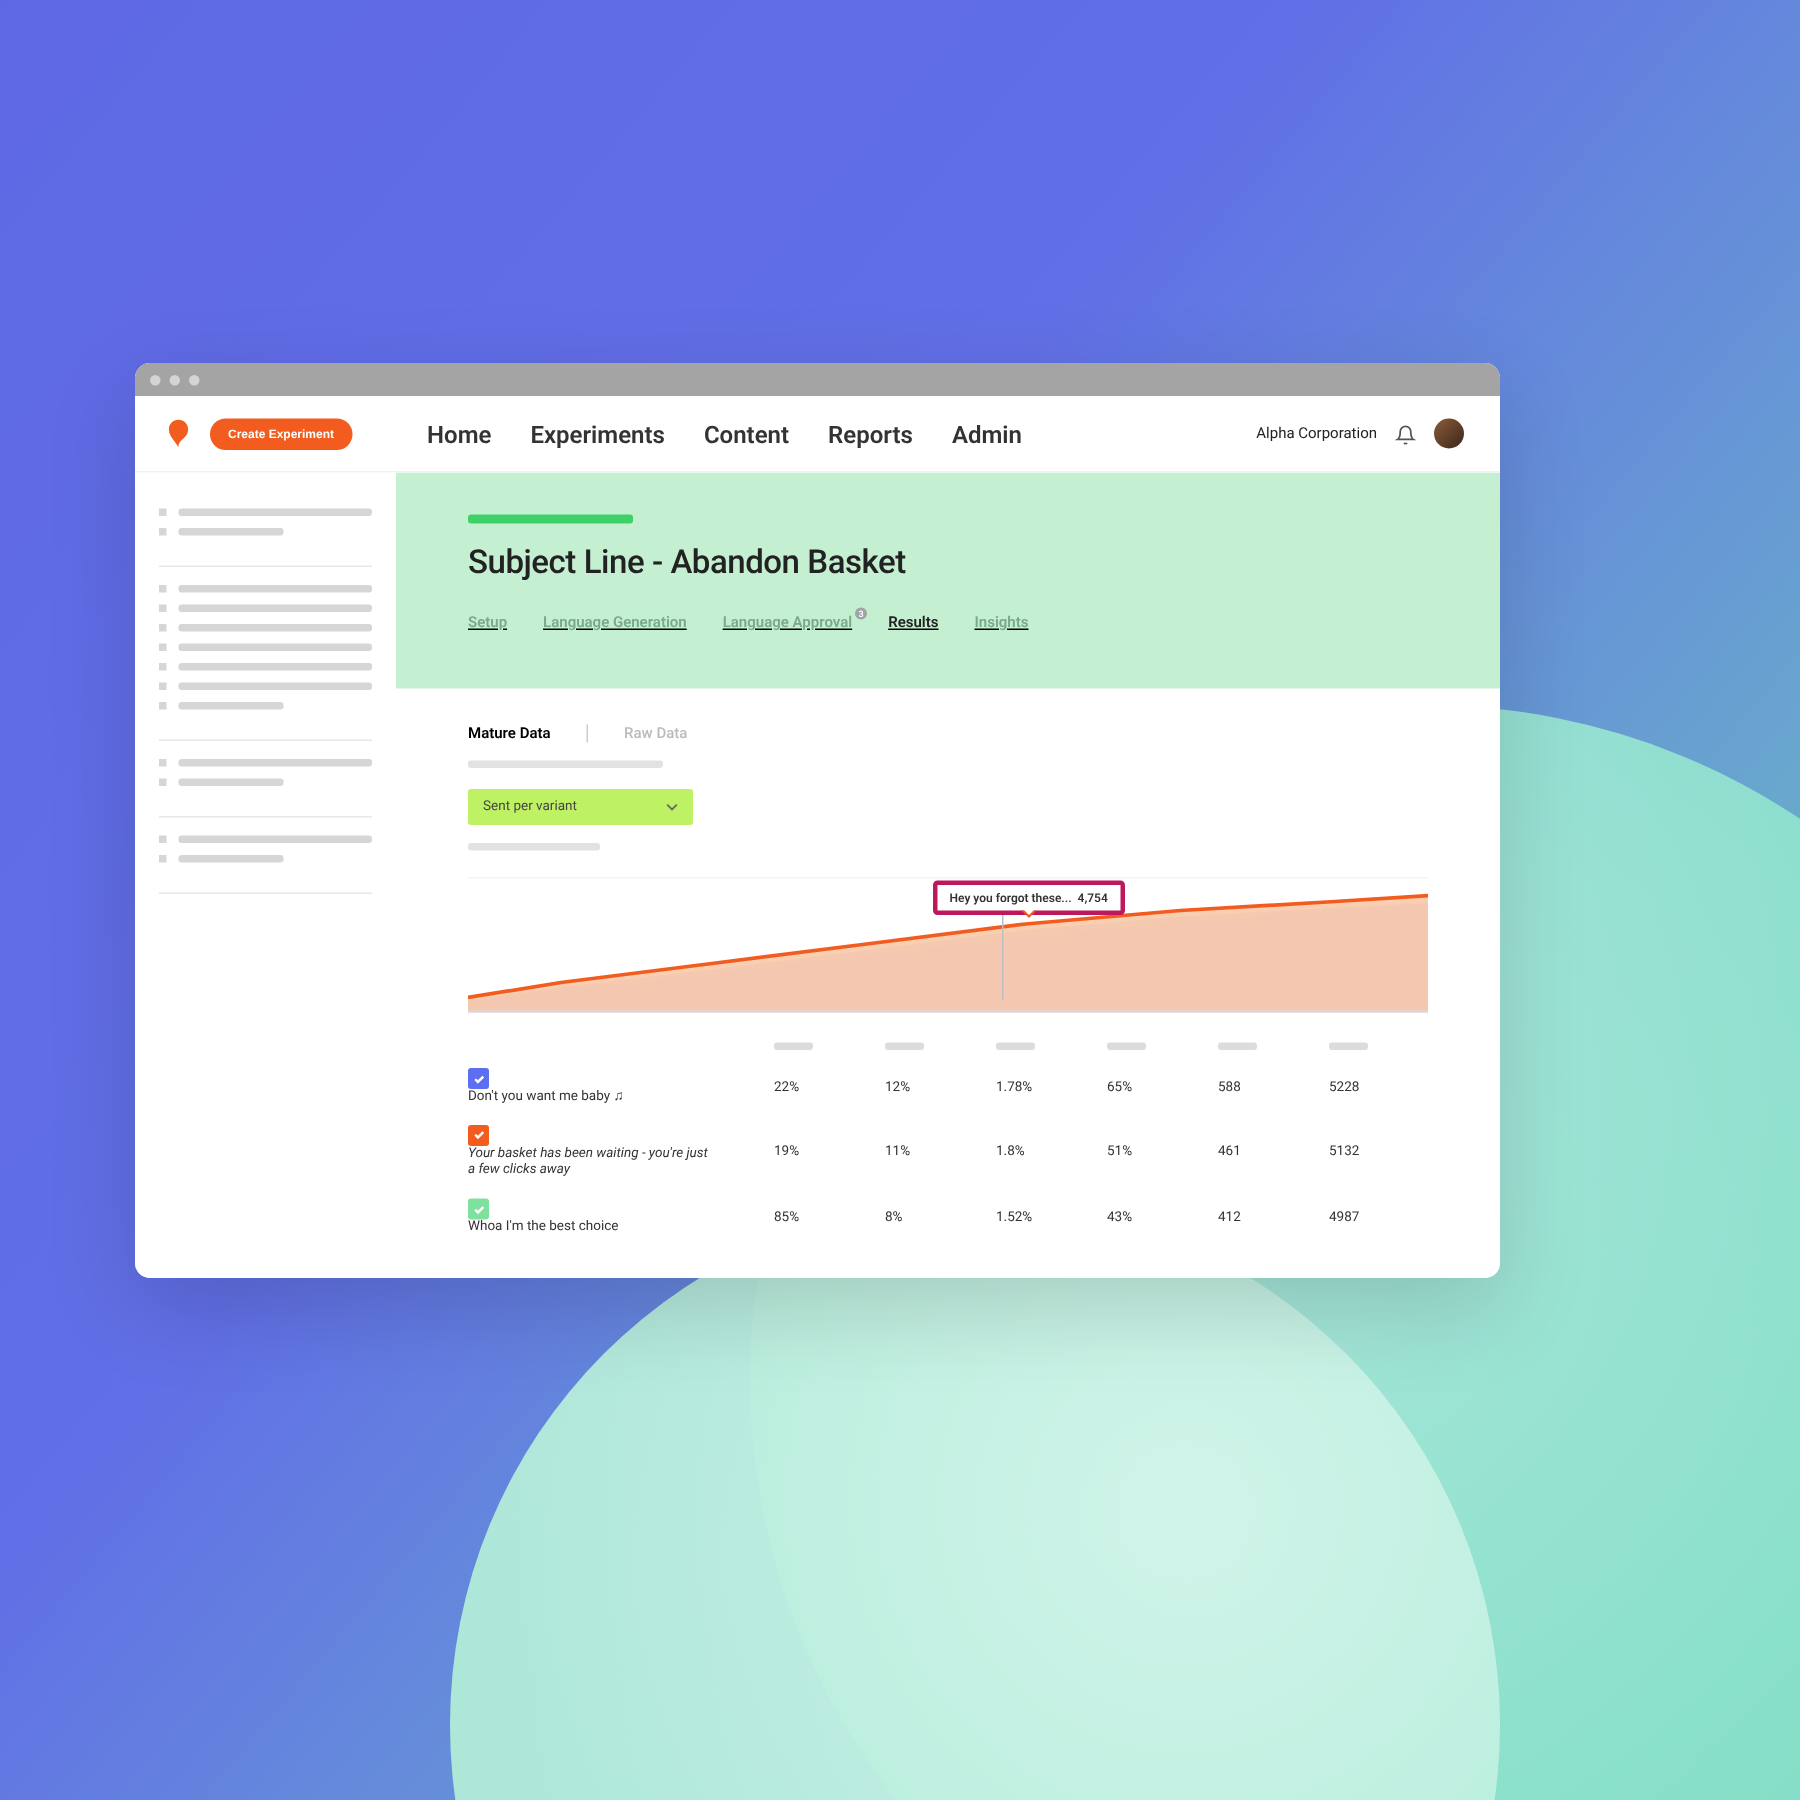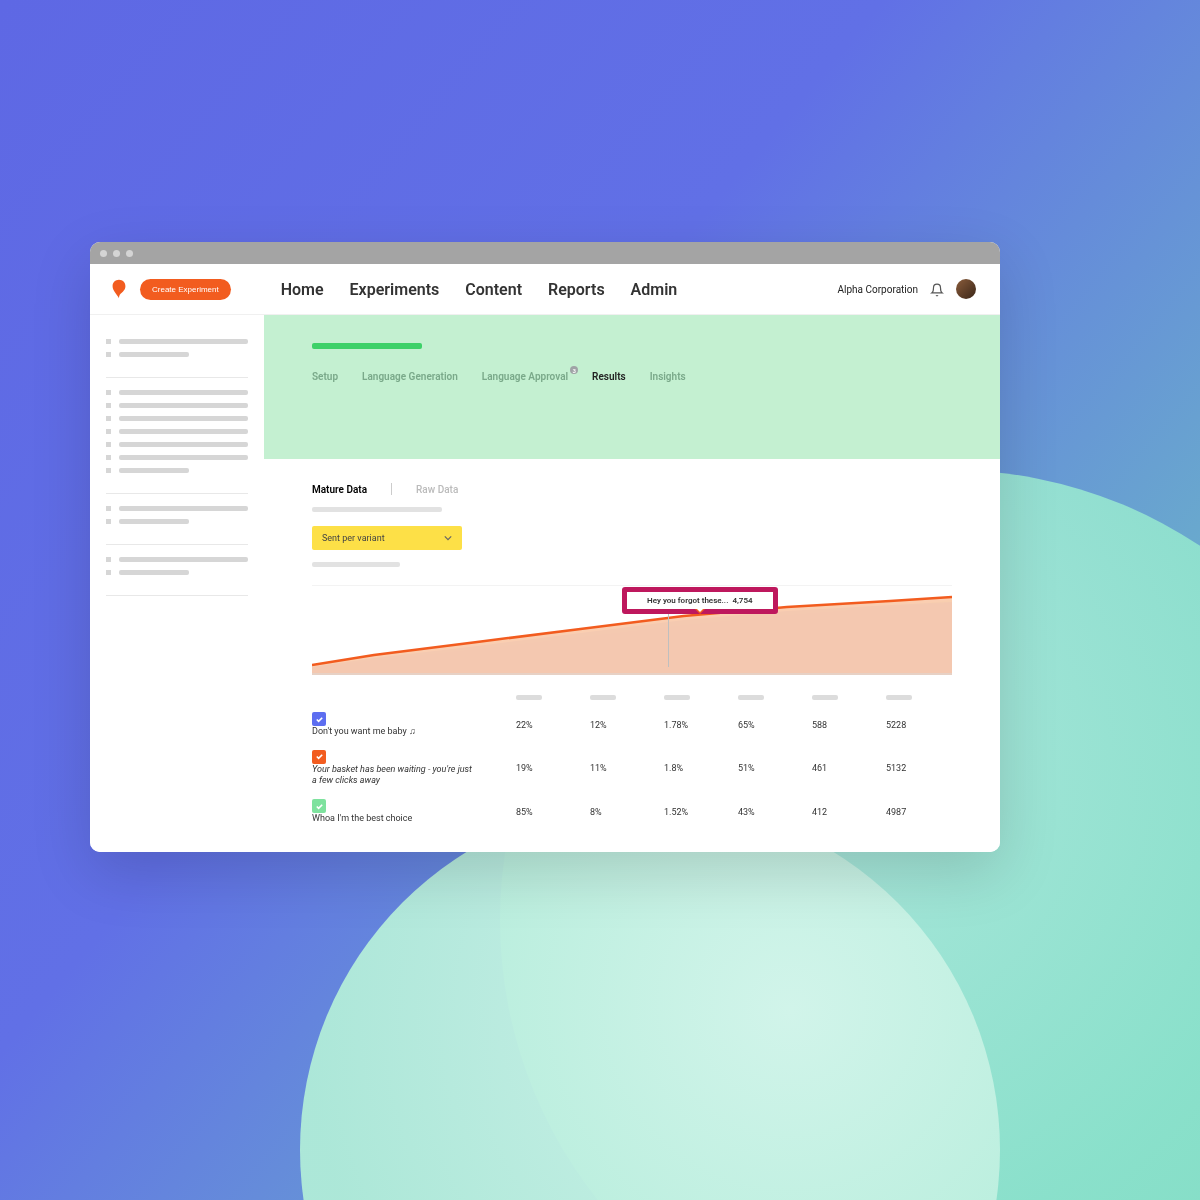--- a/index.html
+++ b/index.html
@@ -56,21 +56,21 @@
     align-items:center;
     padding:0 24px 0 18px;
     border-bottom:1px solid #f0f0f0;
   }
   .logo {
     width:22px; height:22px; position:relative; margin-right:10px;
   }
   .logo svg { width:22px; height:22px; }
   .create-btn {
     background:#f25c1f; color:#fff;
-    font-size:8px; font-weight:400;
+    font-size:8px; font-weight:700;
     padding:6px 12px; border-radius:14px;
     border:none;
   }
   .nav-links { display:flex; gap:26px; margin-left:50px; }
   .nav-links a { font-size:16px; font-weight:600; color:#333; text-decoration:none; }
   .nav-right { margin-left:auto; display:flex; align-items:center; gap:12px; }
   .corp { font-size:10px; font-weight:400; color:#222; }
   .bell { width:14px; height:14px; position:relative; }
   .bell svg { width:14px; height:14px; }
   .avatar { width:20px; height:20px; border-radius:50%; background:linear-gradient(135deg,#8a5c3b,#3a2618); }
@@ -98,57 +98,57 @@
     position:relative;
   }
   .hero {
     background:#c4f0d1;
     padding:28px 48px 0 48px;
     height:144px;
     box-sizing:border-box;
   }
   .hero-bar { width:110px; height:6px; background:#3dd168; border-radius:2px; margin-bottom:14px; }
   .hero h1 { margin:0; font-size:22px; font-weight:500; color:#222; letter-spacing:-0.3px; }
-  .subtabs { display:flex; gap:24px; margin-top:22px; }
+  .subtabs { display:flex; gap:24px; margin-top:22px;text-decoration:underline; }
   .subtabs a { font-size:10px; font-weight:600; color:#7aa98a; text-decoration:none; position:relative; }
   .subtabs a.active { color:#222; }
   .subtabs .badge {
     position:absolute; top:-5px; right:-10px;
     width:8px; height:8px; border-radius:50%;
     background:#9fa3a6; color:#fff;
     font-size:6px; display:flex; align-items:center; justify-content:center;
   }
 
   .content { padding:24px 48px; }
   .datatabs { display:flex; align-items:center; gap:24px; font-size:10px; }
   .datatabs span { font-weight:600; }
   .datatabs .sep { width:1px; height:12px; background:#ccc; }
   .datatabs .muted { color:#bbb; font-weight:500; }
   .gray-block { height:5px; background:#e2e2e2; border-radius:2px; }
 
   .select {
     margin-top:14px;
     width:130px; height:24px;
-    background:#fde047;
+    background:#bef264;
     display:flex; align-items:center; justify-content:space-between;
     padding:0 10px; font-size:9px; color:#444;
     border-radius:2px;
   }
   .chev { width:8px; height:8px; }
 
   
   .chart-wrap { margin-top:18px; position:relative; height:90px; }
   .chart-wrap svg { width:100%; height:100%; display:block; }
   .tooltip {
     position:absolute;
     left:310px; top:2px;
     background:#fff;
-    border:5px solid #be185d;
+    border:3px solid #be185d;
     border-radius:3px;
-    padding:4px 20px;
+    padding:4px 8px;
     font-size:8px; font-weight:600; color:#333;
     white-space:nowrap;
   }
   .tooltip::after {
     content:'';
     position:absolute;
     left:50%; bottom:-5px; transform:translateX(-50%);
     border:5px solid transparent;
     border-top-color:#f25c1f;
     border-bottom:none;
@@ -282,20 +282,21 @@
         <div class="sb-row">
             <div class="sb-sq"></div>
             <div class="sb-line short"></div>
           </div>
       </div>
     </aside>
 
     <div class="main">
       <div class="hero">
         <div class="hero-bar"></div>
+        <h1>Subject Line - Abandon Basket</h1>
         <div class="subtabs">
           <a>Setup</a>
           <a>Language Generation</a>
           <a>
             <span>Language Approval</span>
             <span class="badge">3</span>
           </a>
           <a class="active">Results</a>
           <a>Insights</a>
         </div>

